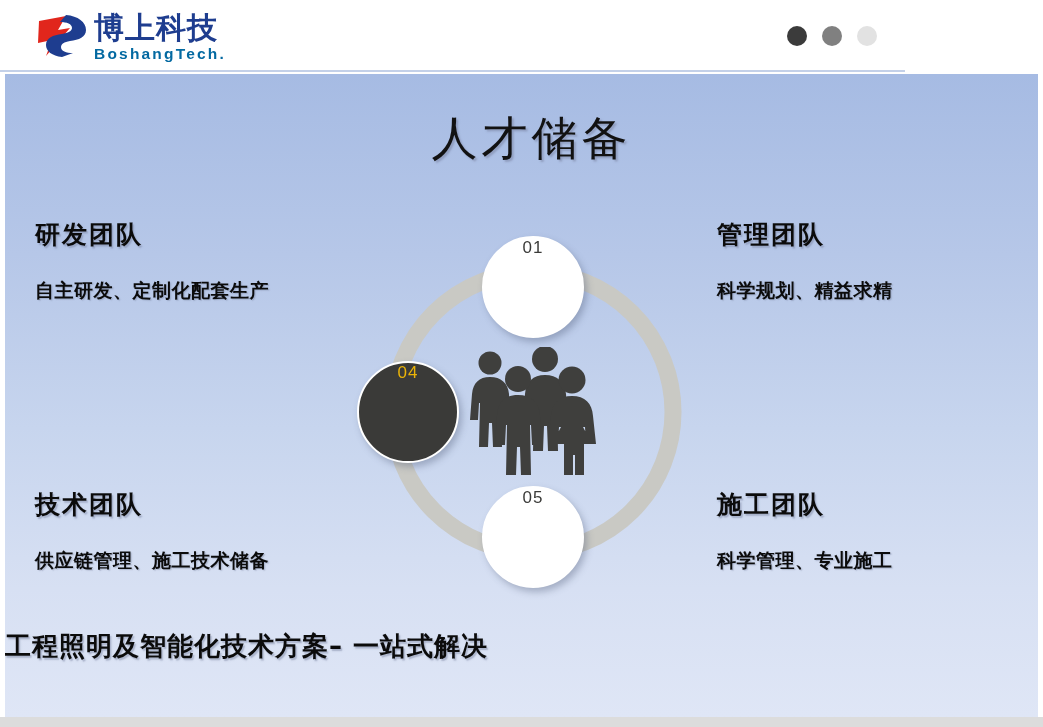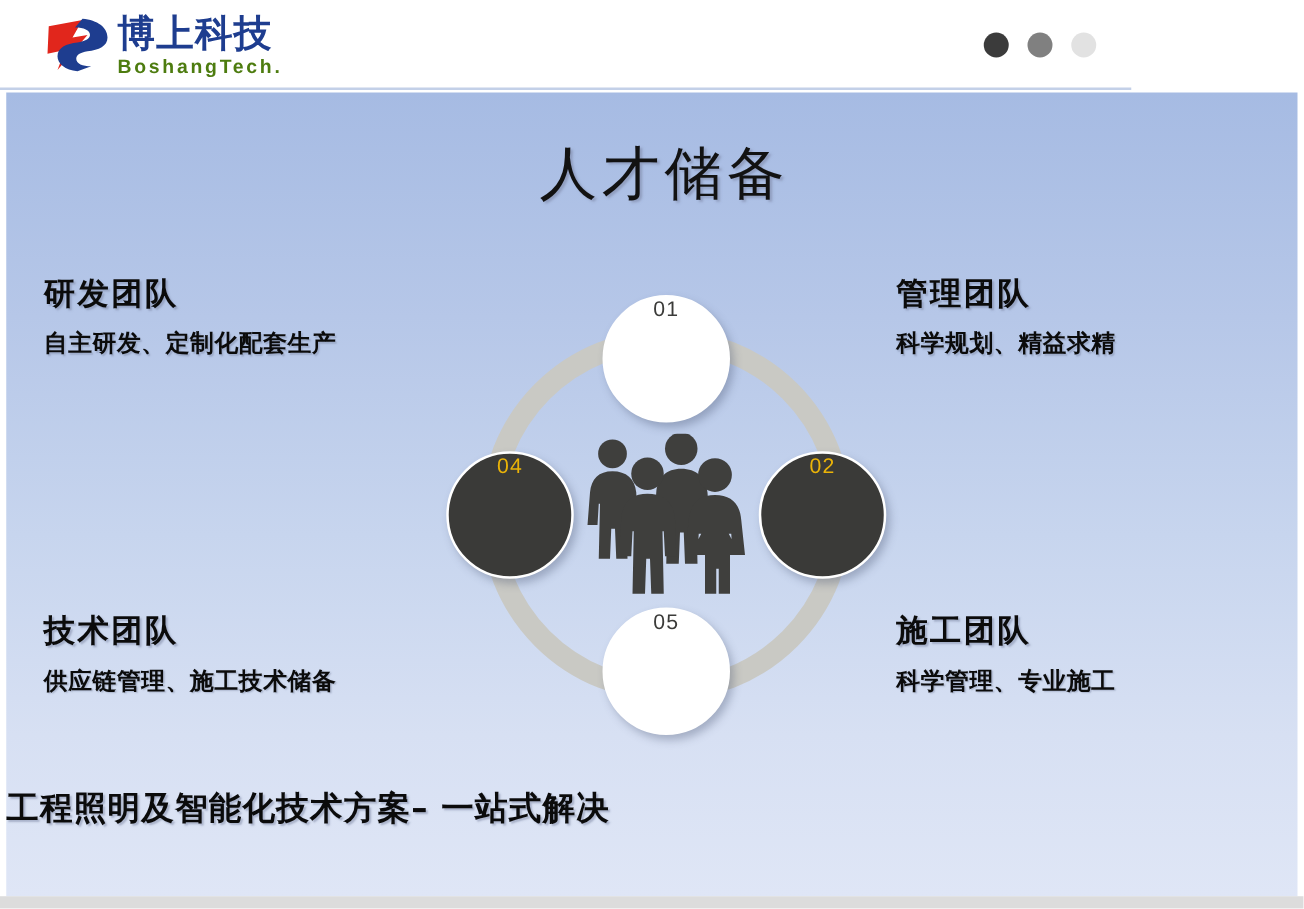--- a/index.html
+++ b/index.html
@@ -60,21 +60,21 @@
     font-weight: 700;
     color: #1e3d8f;
     letter-spacing: 1px;
     line-height: 1.05;
   }
 
   .logo-en {
     font-family: "Liberation Sans", sans-serif;
     font-size: 15.5px;
     font-weight: 700;
-    color: #4d7c0f;
+    color: #0369a1;
     letter-spacing: 2.2px;
     margin-top: 2px;
   }
 
   .dots {
     position: absolute;
     right: 28px;
     top: 26px;
     display: flex;
     gap: 15px;
@@ -175,21 +175,21 @@
     font-size: 25px;
     font-weight: 700;
     letter-spacing: 2px;
     text-shadow: 1.5px 1.5px 1.5px rgba(120,130,160,0.5);
     line-height: 1.25;
   }
   .label .sub {
     font-size: 19px;
     font-weight: 700;
     letter-spacing: 0.5px;
-    margin-top: 14px;
+    margin-top: 29px;
     text-shadow: 1.2px 1.2px 1.2px rgba(120,130,160,0.45);
     line-height: 1.25;
   }
   .label.right-align { text-align: left; }
   .label.left-align  { text-align: left; }
 
   .lbl-rd    { left: 30px;  top: 145px; width: 320px; }
   .lbl-mg    { left: 712px; top: 145px; width: 330px; }
   .lbl-tech  { left: 30px;  top: 415px; width: 320px; }
   .lbl-const { left: 712px; top: 415px; width: 330px; }
@@ -284,23 +284,20 @@
           <circle cx="106" cy="33" r="13.5"></circle>
           <path d="M106 49 C93 49 86 56 85 69 L82 97 L92 97 L93 80 L95 80 L86 97 L126 97 L117 80
                    L119 80 L120 97 L130 97 L127 69 C126 56 119 49 106 49 Z"></path>
           <path d="M98 97 L98 128 L107 128 L107 108 L109 108 L109 128 L118 128 L118 97 Z"></path>
         </g>
       </svg>
 
       <div class="node light node-top">
         <span>01</span>
       </div>
-      <div class="node dark node-right">
-        <span>02</span>
-      </div>
       <div class="node light node-bottom">
         <span>05</span>
       </div>
       <div class="node dark node-left">
         <span>04</span>
       </div>
     </div>
 
     <div class="footer">工程照明及智能化技术方案– 一站式解决</div>
   </div>

